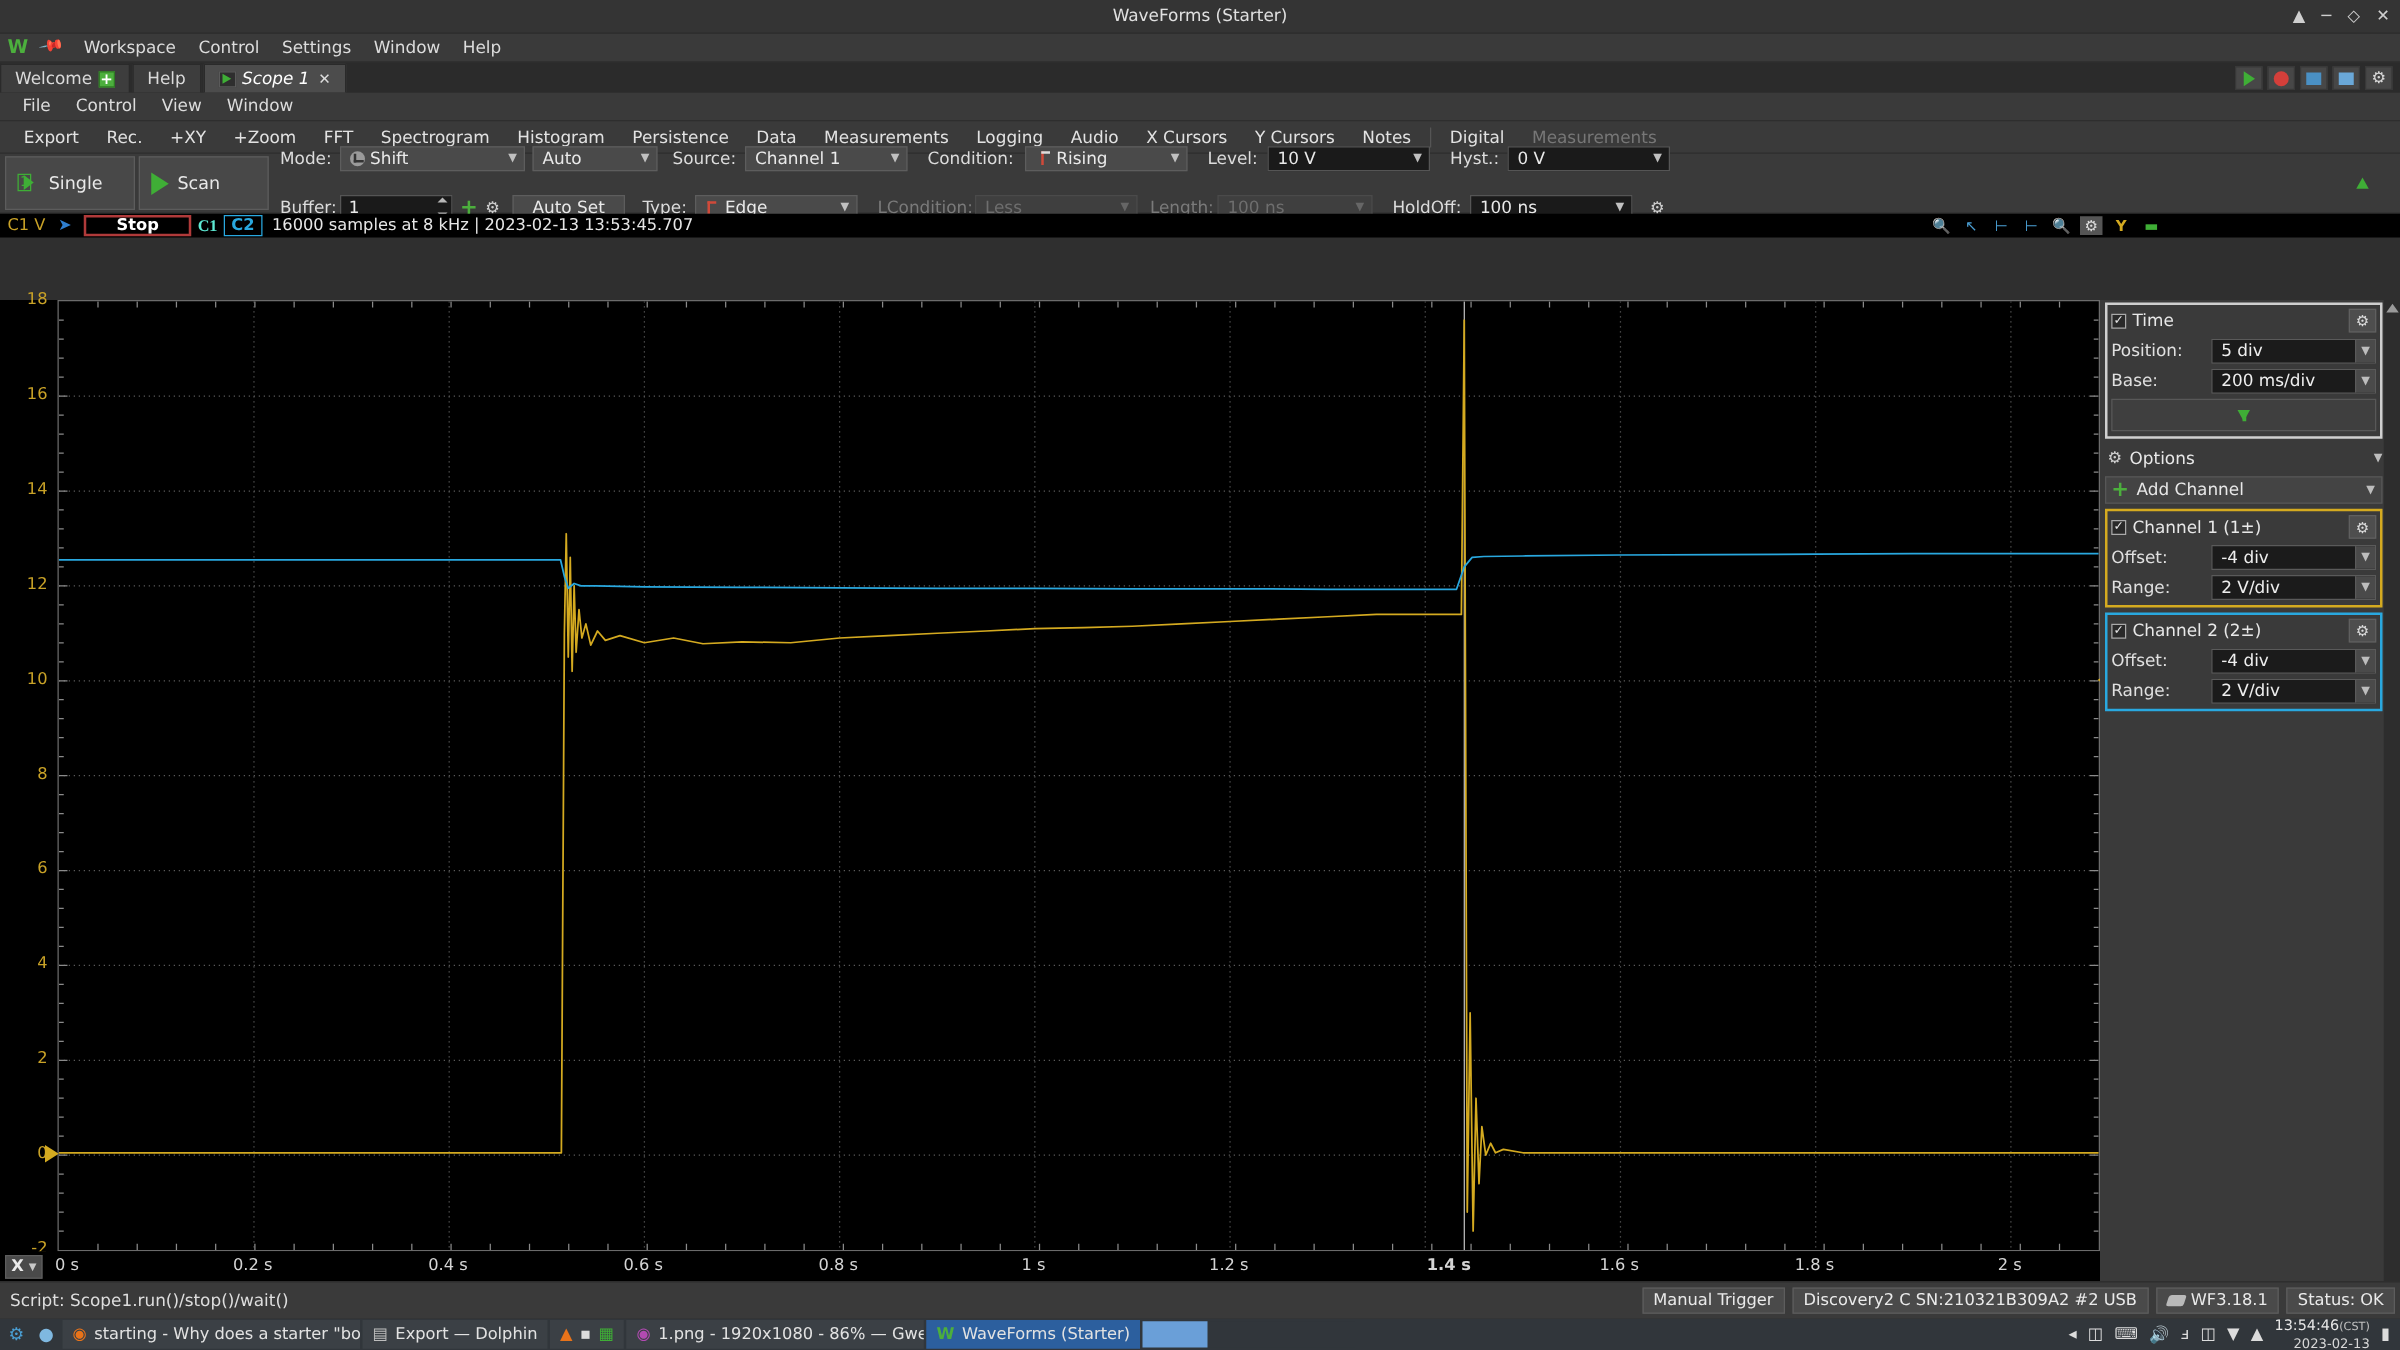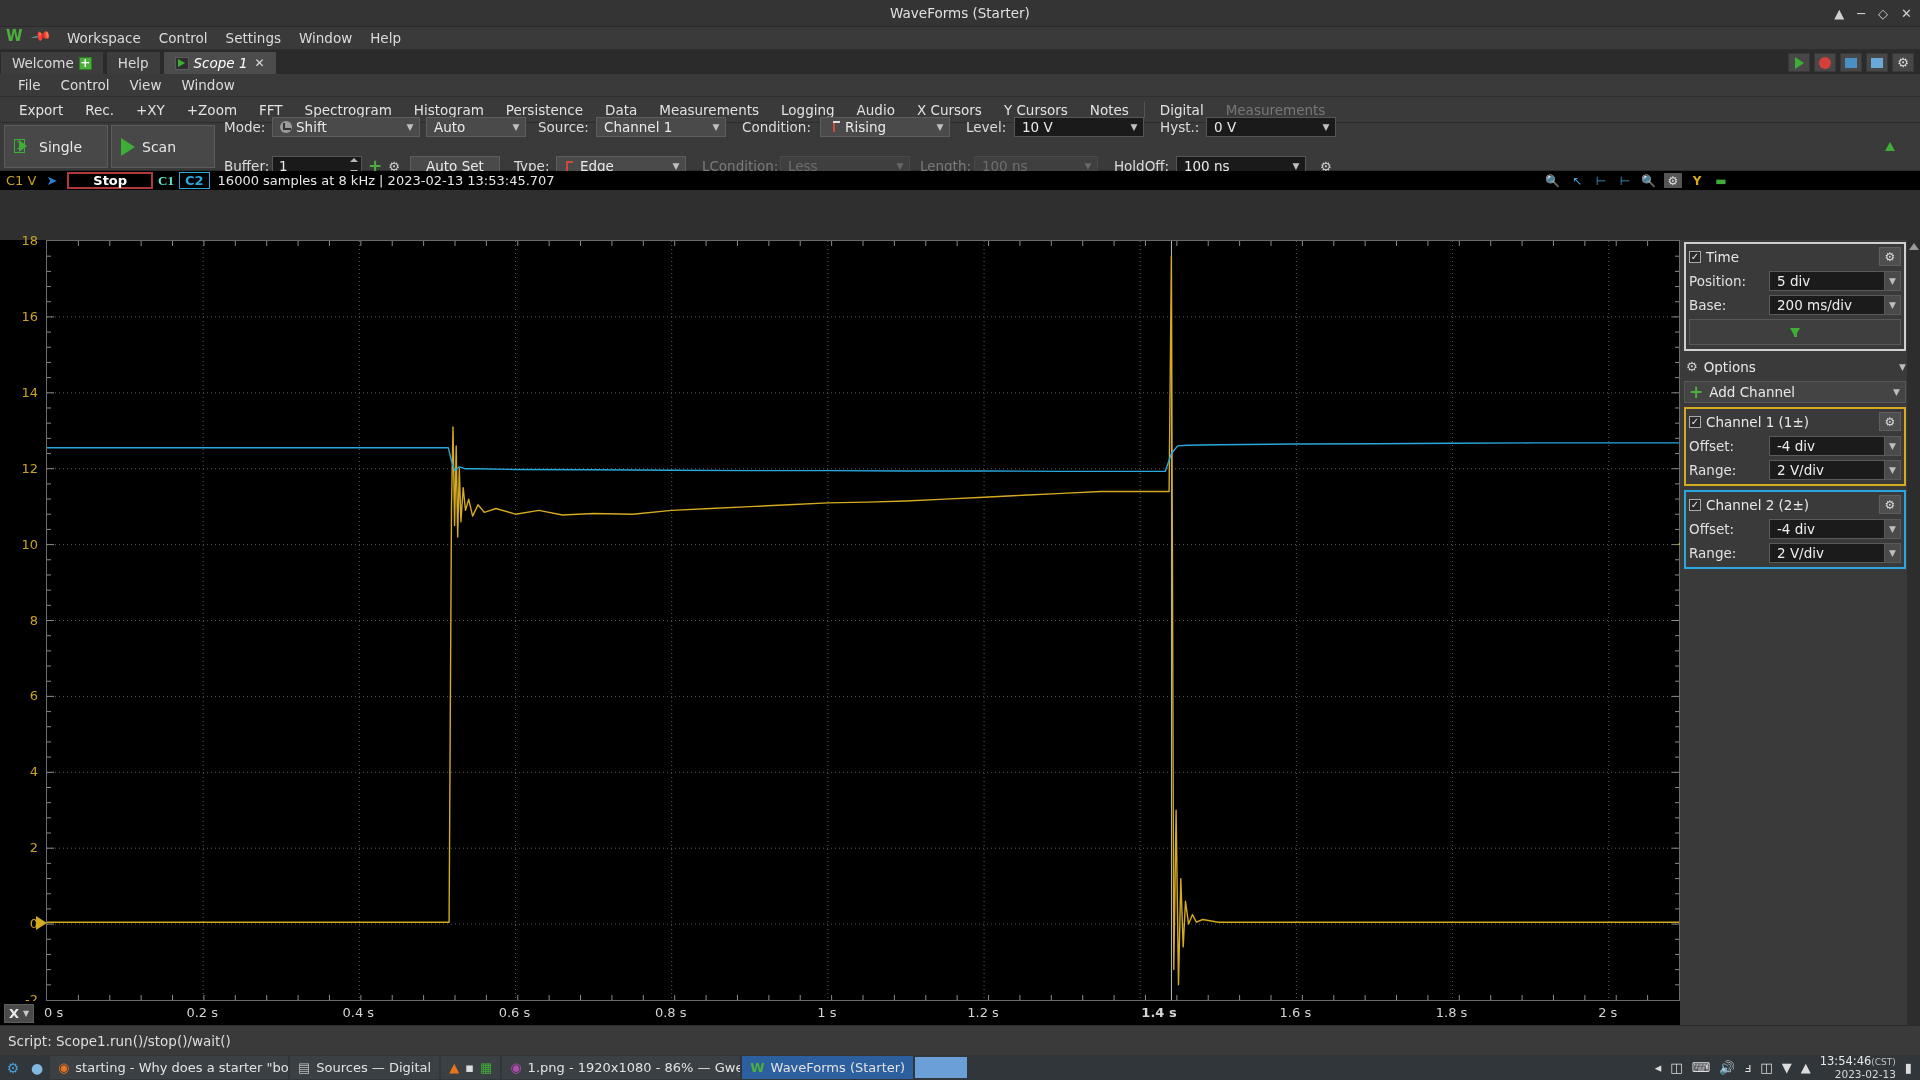--- a/index.html
+++ b/index.html
@@ -875,32 +875,41 @@
       </div>
     </div>
 
     <div class="scroll-track">
       <div class="scroll-up"></div>
     </div>
   </div>
 
   <div class="statusbar">
     <span class="script-txt">Script: Scope1.run()/stop()/wait()</span>
+    <span class="sb-right">
+      <span class="sb-btn">Manual Trigger</span>
+      <span class="sb-btn">Discovery2 C SN:210321B309A2 #2 USB</span>
+      <span class="sb-btn">
+        <span class="dev-ico"></span>
+        <span>WF3.18.1</span>
+      </span>
+      <span class="sb-btn">Status: OK</span>
+    </span>
   </div>
 
   <div class="taskbar">
     <span class="tb-ico" style="color:#4a9fd4;">⚙</span>
     <span class="tb-ico" style="color:#7fb8e0;">●</span>
     <div class="task">
       <span style="color:#e8731a;">◉</span>
       <span>starting - Why does a starter "bo...</span>
     </div>
     <div class="task">
       <span style="color:#bdbdbd;">▤</span>
-      <span>Sources — Digital</span>
+      <span>Export — Dolphin</span>
     </div>
     <div class="task" style="max-width:74px;">
       <span style="color:#e8731a;">▲</span>
       <span style="color:#ddd;">▪</span>
       <span style="color:#3fae36;">▦</span>
     </div>
     <div class="task">
       <span style="color:#b24ab2;">◉</span>
       <span>1.png - 1920x1080 - 86%  — Gwe...</span>
     </div>

